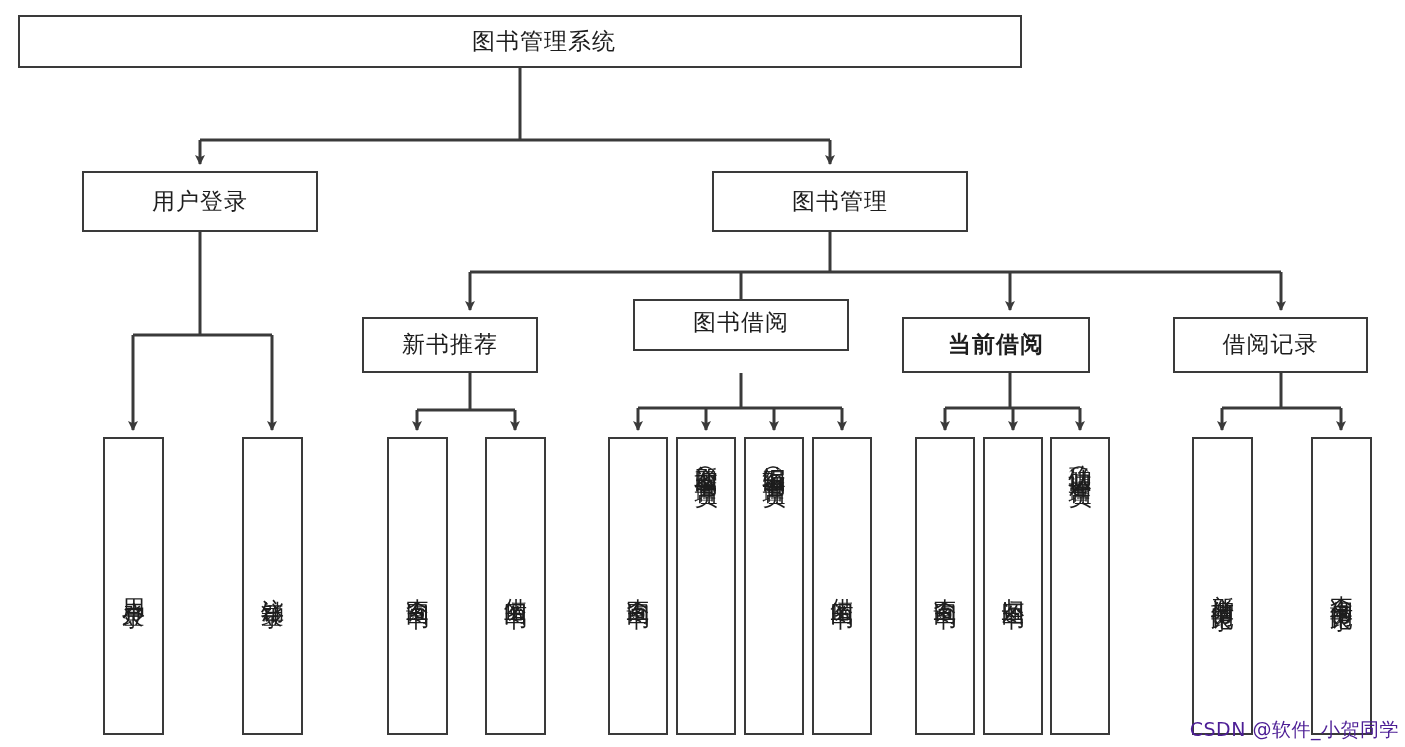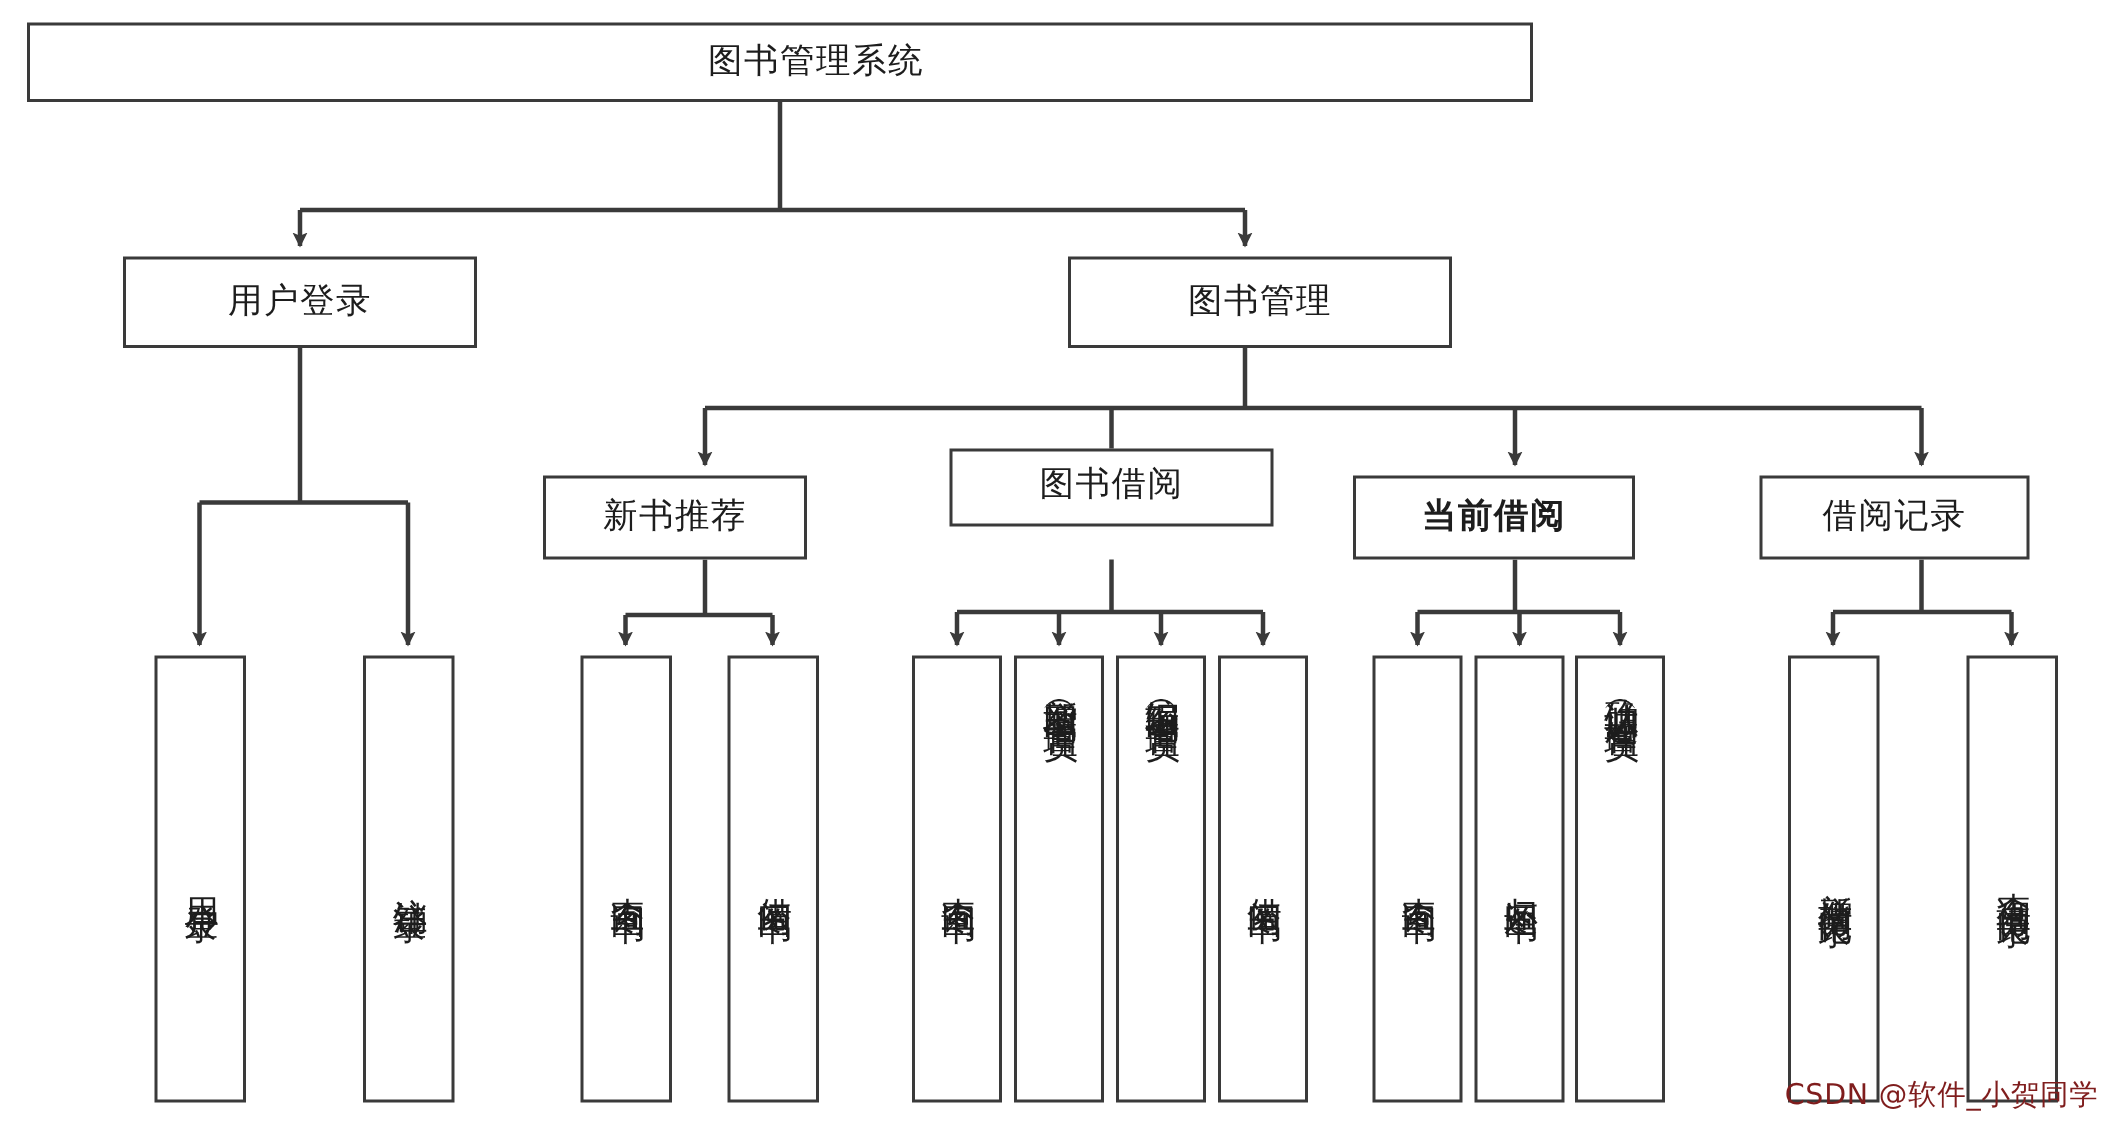--- a/index.html
+++ b/index.html
@@ -56,21 +56,21 @@
   }
   .node-v.vcenter {
     align-items: center;
     padding-top: 0;
   }
   #watermark {
     position: absolute;
     right: 6px;
     bottom: 4px;
     font-size: 19px;
-    color: #7f1d1d;
+    color: #4c1d95;
     letter-spacing: 0.5px;
     white-space: nowrap;
     pointer-events: none;
     font-family: "DejaVu Sans", "Liberation Sans", sans-serif;
   }
 </style>
 </head>
 <body>
 
 <div id="diagram-root">
@@ -140,21 +140,21 @@
 
   <div class="node node-h" style="left:362px; top:317px; width:176px; height:56px;">
     <span class="node-label">新书推荐</span>
   </div>
   <div class="node node-h" style="left:633px; top:299px; width:216px; height:52px;font-family:Liberation Mono, monospace;">
     <span class="node-label">图书借阅</span>
   </div>
   <div class="node node-h" style="left:902px; top:317px; width:188px; height:56px;font-weight:bold;">
     <span class="node-label">当前借阅</span>
   </div>
-  <div class="node node-h" style="left:1173px; top:317px; width:180px; height:56px;">
+  <div class="node node-h" style="left:1173px; top:317px; width:195px; height:56px;">
     <span class="node-label">借阅记录</span>
   </div>
 
   <div class="node node-v vcenter" style="left:103px; top:437px; width:61px; height:298px;">
     <span class="node-label">用户登录</span>
   </div>
   <div class="node node-v vcenter" style="left:242px; top:437px; width:61px; height:298px;">
     <span class="node-label">注销登录</span>
   </div>
 

